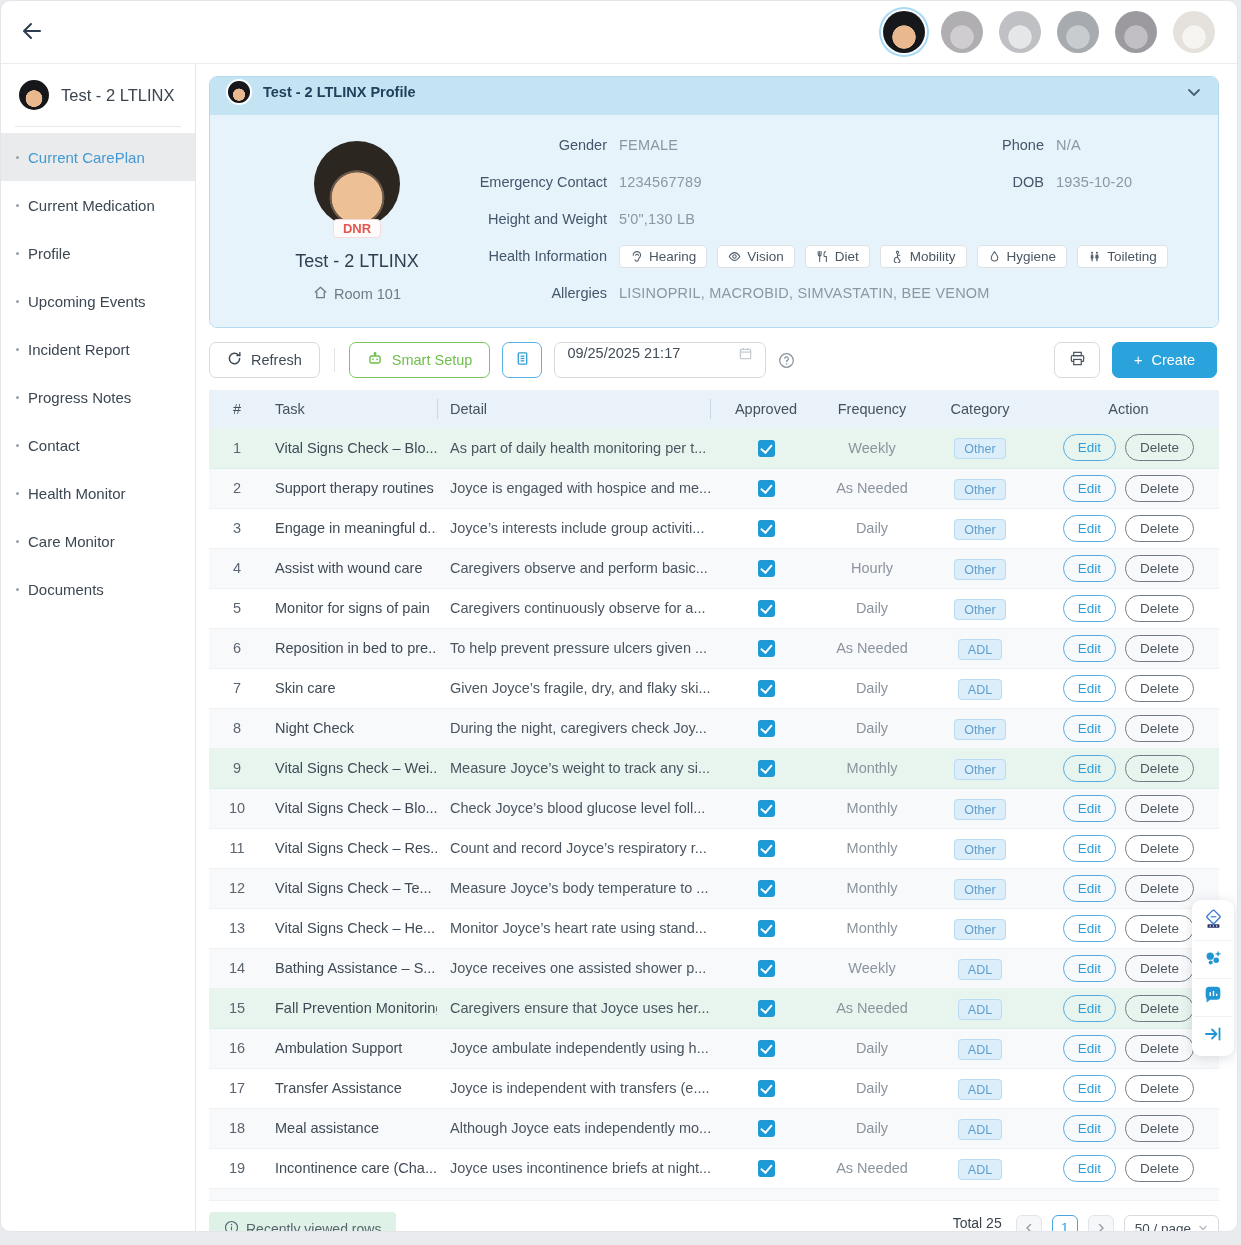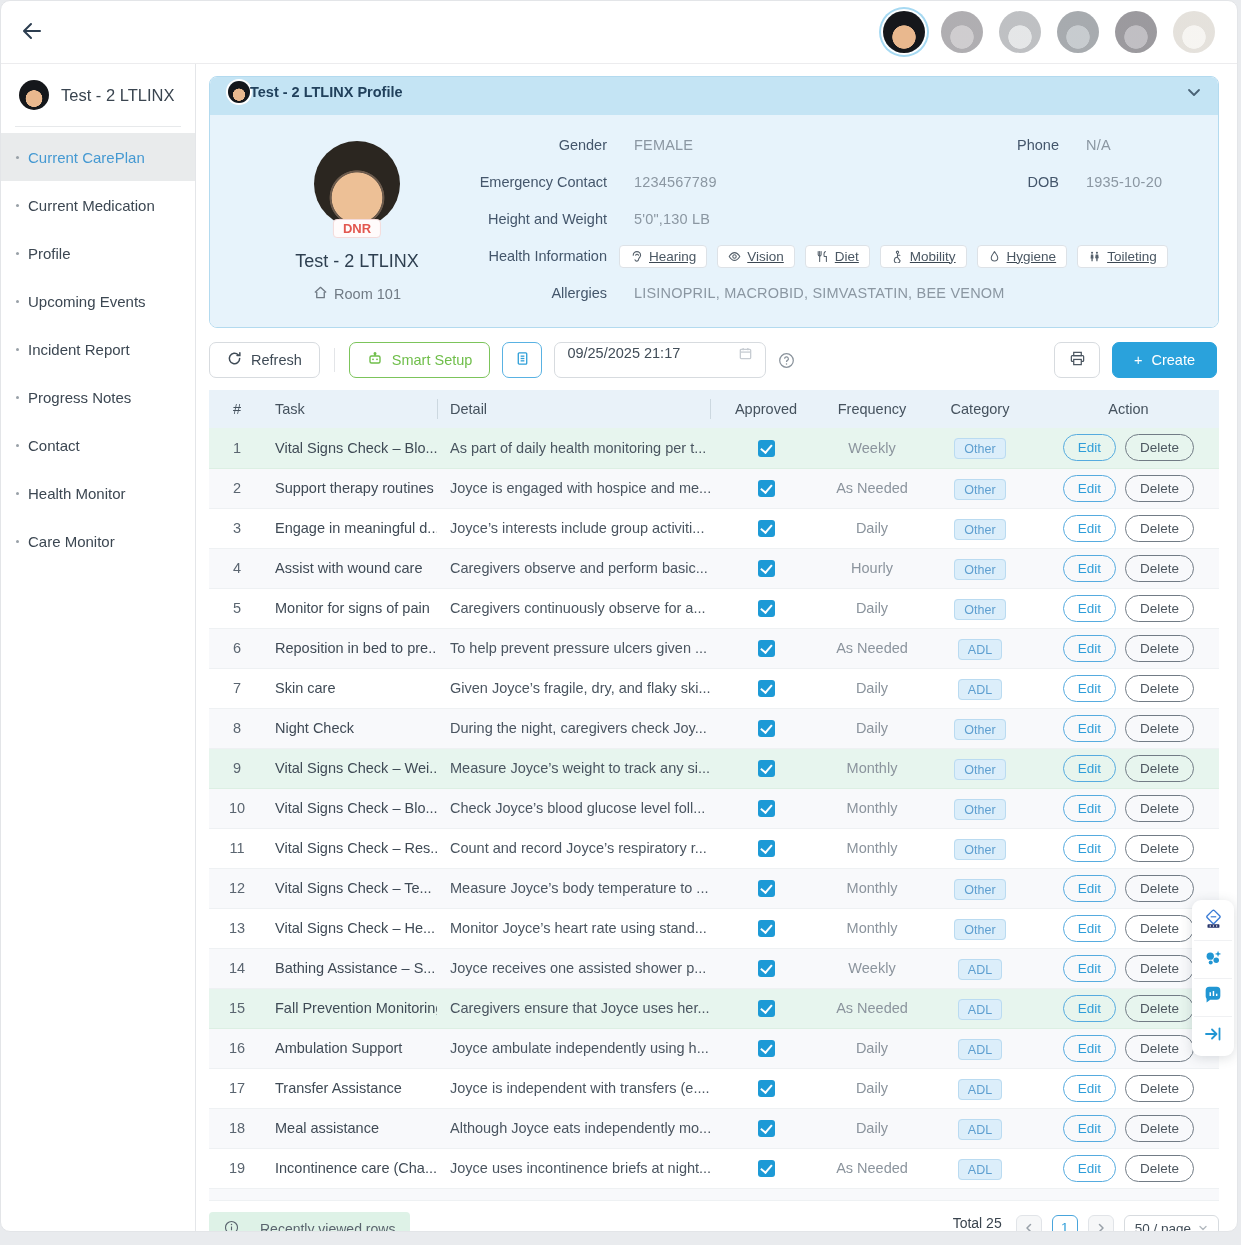--- a/index.html
+++ b/index.html
@@ -32,42 +32,42 @@
     background:radial-gradient(circle at 50% 62%, #e9b88e 0 34%, #15171b 36%); }
   .side-head .name { font-size:16.5px; color:#3a4550; }
   .side-divider { height:1px; background:#e7e9eb; margin:0 14px 6px 14px; }
   .side-item { height:48px; display:flex; align-items:center; gap:9px; padding-left:15px; font-size:15px; color:#3c4752; cursor:pointer; }
   .side-item .dot { width:3px; height:3px; border-radius:50%; background:#99a1a8; flex-shrink:0; }
   .side-item.active { background:#e9ebec; color:#4599d2; }
   
   .main { flex:1; position:relative; padding:12px 18px 0 13px; }
   
   .profile-card { border:1px solid #b3daef; border-radius:8px; overflow:hidden; }
-  .profile-head { height:38px; background:#c4e4f4; display:flex; align-items:center; padding:0 16px 8px 18px; cursor:pointer; }
+  .profile-head { height:38px; background:#c4e4f4; display:flex; align-items:center; gap:13px; padding:0 16px 8px 18px; cursor:pointer; }
   .head-avatar { width:22px; height:22px; border-radius:50%;
     background:radial-gradient(circle at 50% 62%, #e9b88e 0 34%, #15171b 36%);
     box-shadow:0 0 0 2px #fff; }
   .head-title { font-size:14.5px; font-weight:bold; color:#21415c; }
   .head-chevron { margin-left:auto; display:flex; }
   .profile-body { background:#e7f3fb; display:flex; padding:16px 10px 22px 42px; }
   .photo-col { width:210px; flex-shrink:0; text-align:center; padding-top:10px; }
   .photo { width:86px; height:86px; border-radius:50%; margin:0 auto; position:relative;
     background:radial-gradient(circle at 50% 66%, #edc096 0 35%, #6b5a4c 36% 38%, #2b2620 39%); }
   .dnr { position:absolute; left:50%; transform:translateX(-50%); bottom:-11px;
     background:#fffbfb; border:1px solid #f3dada; color:#e2574f; font-size:13px; font-weight:bold;
     padding:1px 9px; border-radius:4px; white-space:nowrap; }
   .pname { margin-top:24px; font-size:18px; color:#2e3f50; }
   .room { margin-top:13px; font-size:14.5px; color:#707a84; display:flex; justify-content:center; align-items:center; gap:6px; }
   .fields { flex:1; display:flex; flex-direction:column; gap:13px; font-size:14.5px; padding-top:2px; }
   .frow { display:flex; align-items:center; min-height:24px; }
   .flabel { width:145px; flex-shrink:0; text-align:right; color:#44566b; }
-  .fvalue { margin-left:27px; color:#8b97a2; letter-spacing:.2px; }
+  .fvalue { margin-left:12px; color:#8b97a2; letter-spacing:.2px; }
   .fvalue.col1 { width:330px; }
   .flabel.l2 { width:95px; }
-  .tags { display:flex; gap:10px; margin-left:12px;text-decoration:underline; }
+  .tags { display:flex; gap:10px; margin-left:12px; }
   .tag { display:flex; align-items:center; gap:6px; background:#fff; border:1px solid #dde2e7; border-radius:4px;
     padding:3px 10px; font-size:13.5px; color:#4a5763; }
   
   .toolbar { display:flex; align-items:center; gap:12px; margin:14px 2px 12px 0; }
   .btn { height:36px; display:inline-flex; align-items:center; gap:9px; padding:0 17px;
     background:#fff; border:1px solid #d7dbdf; border-radius:7px; font-size:14.5px; color:#3f4b56;
     font-family:inherit; cursor:pointer; }
   .btn.smart { border-color:#7cc45b; color:#6fbe4a; }
   .btn.square { width:40px; padding:0; justify-content:center; }
   .btn.docbtn { border-color:#59b2e3; }
@@ -100,21 +100,21 @@
   .checkbox { width:17px; height:17px; background:#1d9ad6; border-radius:3px; display:inline-block; position:relative; cursor:pointer; vertical-align:middle; }
   .checkbox::after { content:""; position:absolute; left:5.5px; top:2.5px; width:4.5px; height:9px;
     border:solid #fff; border-width:0 2px 2px 0; transform:rotate(40deg); }
   .badge { background:#dceefa; border:1px solid #badbf1; color:#5e9fd0; font-size:12.5px; padding:2.5px 9px; border-radius:4px; }
   .act-btn { height:27px; border-radius:14px; padding:0 14px; font-size:13.5px; background:transparent; cursor:pointer; font-family:inherit; }
   .act-btn.edit { border:1px solid #55abdf; color:#2f9ed9; margin-right:9px; }
   .act-btn.del { border:1px solid #717b85; color:#4d5760;text-align:right; }
   .partial-row { height:12px; background:#f8f9fb; border-bottom:1px solid #eef1f3; }
   
   .tfoot { display:flex; align-items:center; margin-top:11px; }
-  .recent { display:flex; align-items:center; gap:21px; background:#def2e7; border-radius:4px; padding:8px 15px; font-size:14px; color:#5a646e;text-decoration:underline; }
+  .recent { display:flex; align-items:center; gap:7px; background:#def2e7; border-radius:4px; padding:8px 15px; font-size:14px; color:#5a646e;text-decoration:underline; }
   .pager { margin-left:auto; display:flex; gap:10px; }
   .total { font-size:14px; color:#3a444e; margin-right:4px; }
   .pbtn { width:26px; height:26px; border-radius:6px; border:1px solid #e1e4e8; background:#f6f7f8;
     display:flex; align-items:center; justify-content:center; cursor:pointer; }
   .pbtn.pcur { background:#fff; border-color:#49a5dc; color:#2f9ed9; font-size:13.5px; }
   .psize { height:28px; border:1px solid #d7dbdf; border-radius:6px; background:#fff; display:flex; align-items:center;
     gap:7px; padding:0 10px; font-size:13.5px; color:#414d58; cursor:pointer; }
   
   .floatbar { position:absolute; right:3px; top:899px; display:flex; flex-direction:column;
     background:#fff; border-radius:9px; box-shadow:0 2px 12px rgba(60,70,85,.18); padding:2px; }
@@ -183,20 +183,24 @@
             <span class="dot"></span>
             <span>Contact</span>
           </div>
           <div class="side-item">
             <span class="dot"></span>
             <span>Health Monitor</span>
           </div>
           <div class="side-item">
             <span class="dot"></span>
             <span>Care Monitor</span>
+          </div>
+          <div class="side-item">
+            <span class="dot"></span>
+            <span>Documents</span>
           </div>
         </nav>
     </aside>
 
     <main class="main">
 
       <section class="profile-card">
         <div class="profile-head">
           <span class="head-avatar"></span>
           <span class="head-title">Test - 2 LTLINX Profile</span>

